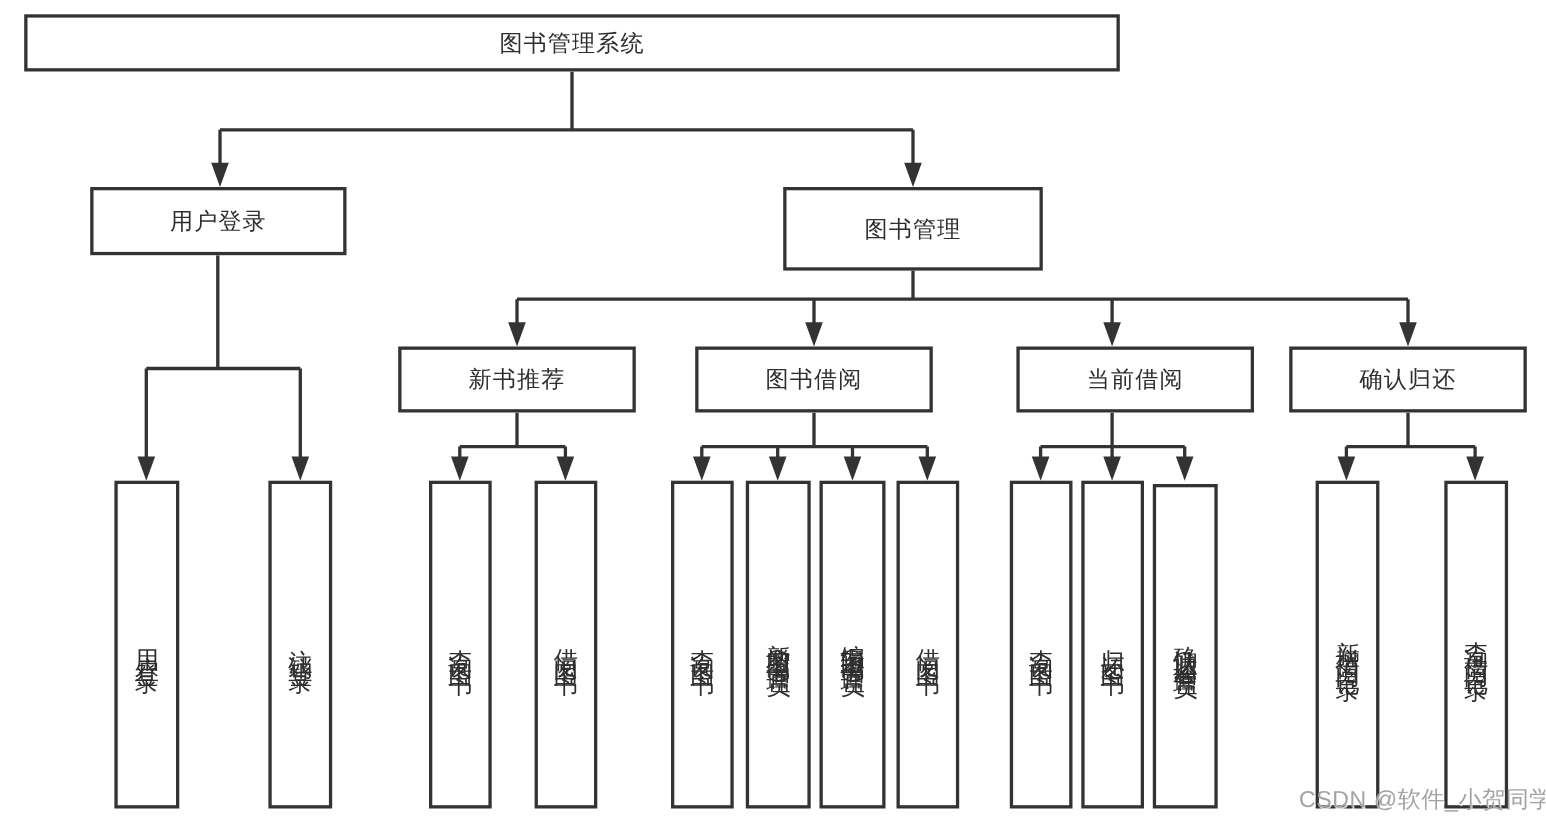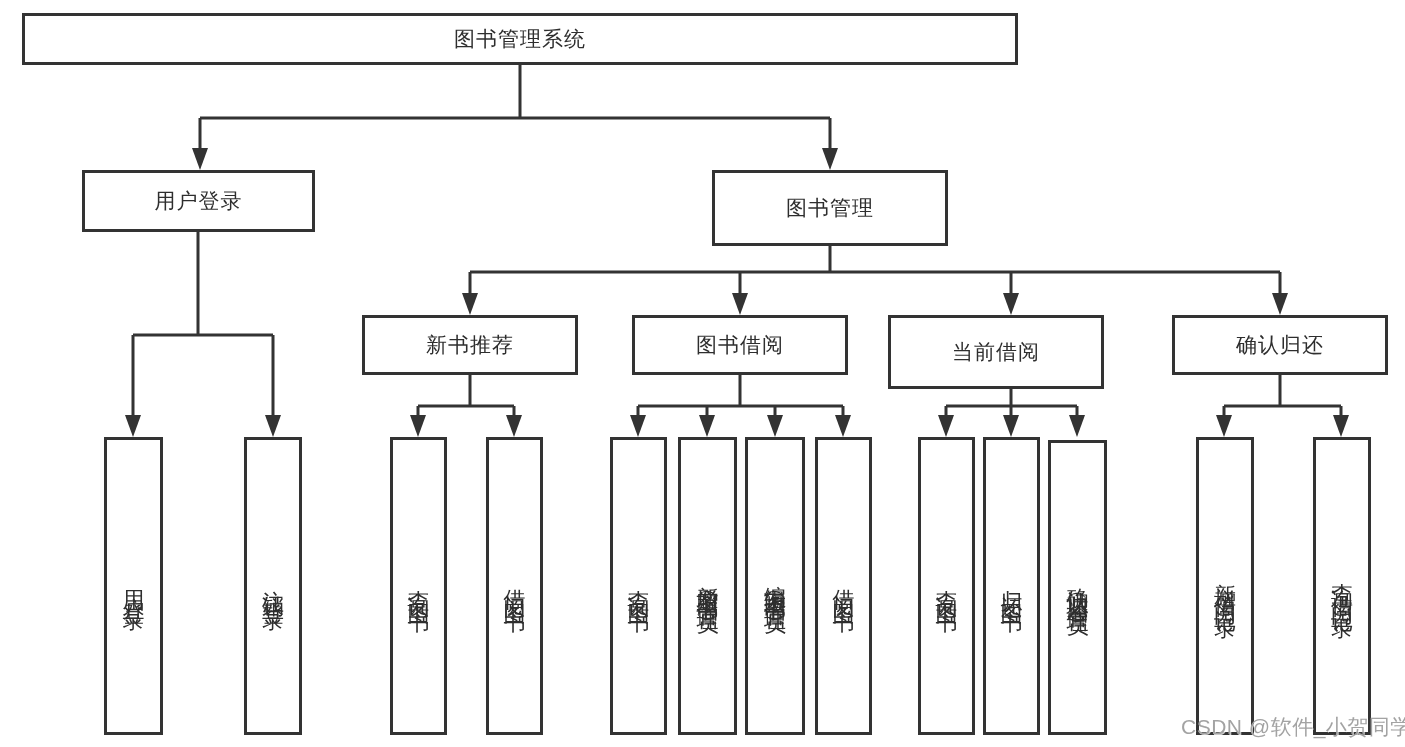--- a/index.html
+++ b/index.html
@@ -123,21 +123,21 @@
     </g>
   </svg>
 
   <div class="node" style="left:22px; top:13px; width:996px; height:52px;">图书管理系统</div>
 
   <div class="node" style="left:82px; top:170px; width:233px; height:62px;">用户登录</div>
   <div class="node" style="left:712px; top:170px; width:236px; height:76px;">图书管理</div>
 
   <div class="node" style="left:362px; top:315px; width:216px; height:60px;">新书推荐</div>
   <div class="node" style="left:632px; top:315px; width:216px; height:60px;">图书借阅</div>
-  <div class="node" style="left:888px; top:315px; width:216px; height:74px;">当前借阅</div>
+  <div class="node" style="left:924px; top:315px; width:216px; height:60px;">当前借阅</div>
   <div class="node" style="left:1172px; top:315px; width:216px; height:60px;">确认归还</div>
 
   <div class="node v" style="left:104px; top:437px; width:59px; height:298px;">用户登录</div>
   <div class="node v" style="left:244px; top:437px; width:58px; height:298px;">注销登录</div>
 
   <div class="node v" style="left:390px; top:437px; width:57px; height:298px;">查询图书</div>
   <div class="node v" style="left:486px; top:437px; width:57px; height:298px;">借阅图书</div>
 
   <div class="node v" style="left:610px; top:437px; width:57px; height:298px;">查询图书</div>
   <div class="node v long" style="left:678px; top:437px; width:59px; height:298px;">新增图书（管理员）</div>

